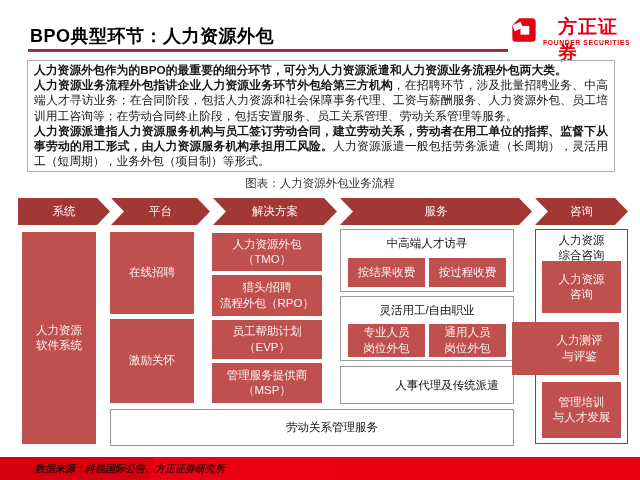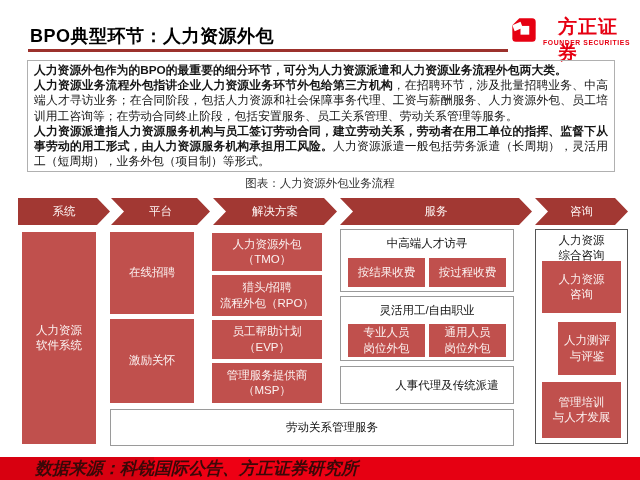--- a/index.html
+++ b/index.html
@@ -29,21 +29,21 @@
   .blk{position:absolute;background:#c0504d;color:#fbf1f0;display:flex;align-items:center;justify-content:center;
        text-align:center;font-size:11.5px;line-height:1.32;white-space:pre-line;}
   .wbox{position:absolute;background:#fff;border:1px solid #9a9a9a;box-sizing:border-box;padding-left:40px;}
   .wbox.dark{border-color:#555;}
   .wtitle{position:absolute;text-align:center;font-size:11.5px;color:#111;white-space:pre-line;line-height:1.3;}
   .wcenter{display:flex;align-items:center;justify-content:center;font-size:11.5px;color:#111;}
 
   
   .footer{position:absolute;left:0;top:457px;width:640px;height:23px;
           background:linear-gradient(100deg,#d80010 0%,#d80010 24%,#ee0014 24%,#ee0014 52%,#e60012 52%);}
-  .footer-src{position:absolute;left:35px;top:0;height:23px;line-height:23px;font-size:17px;font-style:italic;
+  .footer-src{position:absolute;left:35px;top:0;height:23px;line-height:23px;font-size:10px;font-style:italic;
               font-weight:bold;color:#3a0808;}
 </style>
 </head>
 <body>
 
 <div id="canvas">
 
   <div class="page-title">BPO典型环节：人力资源外包</div>
   <div class="title-rule"></div>
 
@@ -102,21 +102,21 @@
 
   <div class="wbox wcenter" style="left:340px;top:366px;width:174px;height:38px;">人事代理及传统派遣</div>
 
   <div class="wbox wcenter" style="left:110px;top:409px;width:404px;height:37px;">劳动关系管理服务</div>
 
   <div class="wbox dark" style="left:535px;top:229px;width:93px;height:215px;"></div>
   <div class="wtitle" style="left:535px;top:233px;width:93px;">人力资源
 综合咨询</div>
   <div class="blk" style="left:542px;top:261px;width:79px;height:52px;">人力资源
 咨询</div>
-  <div class="blk" style="left:558px;top:322px;width:58px;height:53px;">人力测评
+  <div class="blk" style="left:512px;top:322px;width:79px;height:53px;padding-left:28px;">人力测评
 与评鉴</div>
   <div class="blk" style="left:542px;top:382px;width:79px;height:56px;">管理培训
 与人才发展</div>
 
   <div class="footer">
     <div class="footer-src">数据来源：科锐国际公告、方正证券研究所</div>
   </div>
 
 </div>
 

